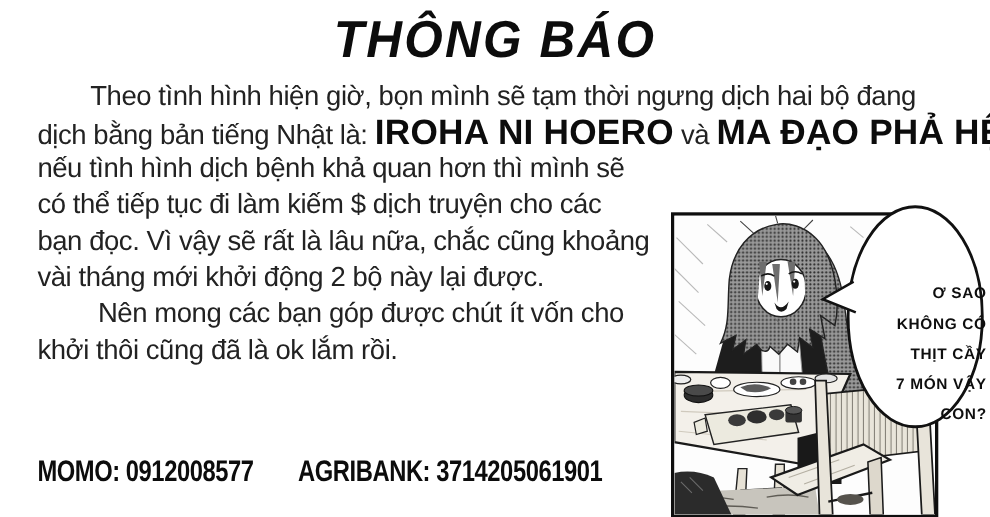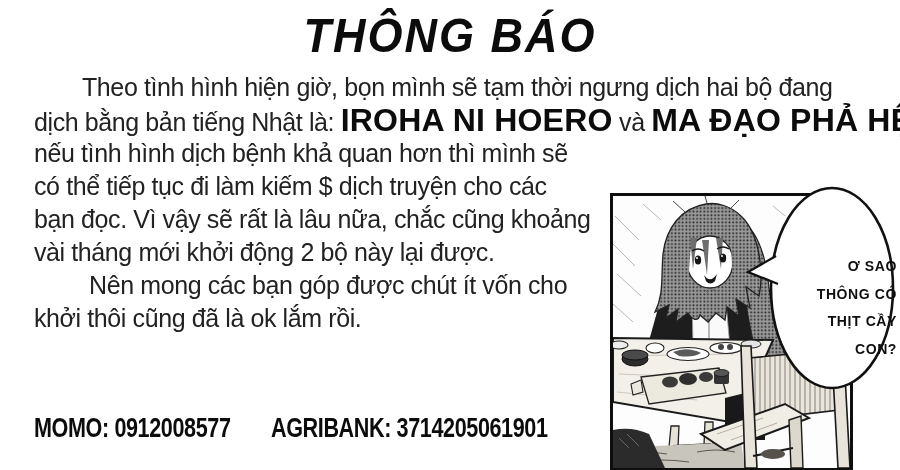--- a/index.html
+++ b/index.html
@@ -174,18 +174,19 @@
     </svg>
   </div>
 
   <svg class="bubble-svg" width="160" height="216" viewBox="0 0 160 216">
     <ellipse cx="92" cy="106" rx="61" ry="100" fill="#ffffff" stroke="#111" stroke-width="2.6"></ellipse>
     <path d="M36,74 L8,90 L38,102 Z" fill="#ffffff"></path>
     <path d="M36,74 L8,90 L38,102" fill="none" stroke="#111" stroke-width="2.3"></path>
   </svg>
   <div class="bubble-text">
     <div>Ơ SAO</div>
-    <div>THÔNG CÓ</div>
+    <div>KHÔNG CÓ</div>
     <div>THỊT CẦY</div>
+    <div>7 MÓN VẬY</div>
     <div>CON?</div>
   </div>
 
 </div>
 
 </body></html>

